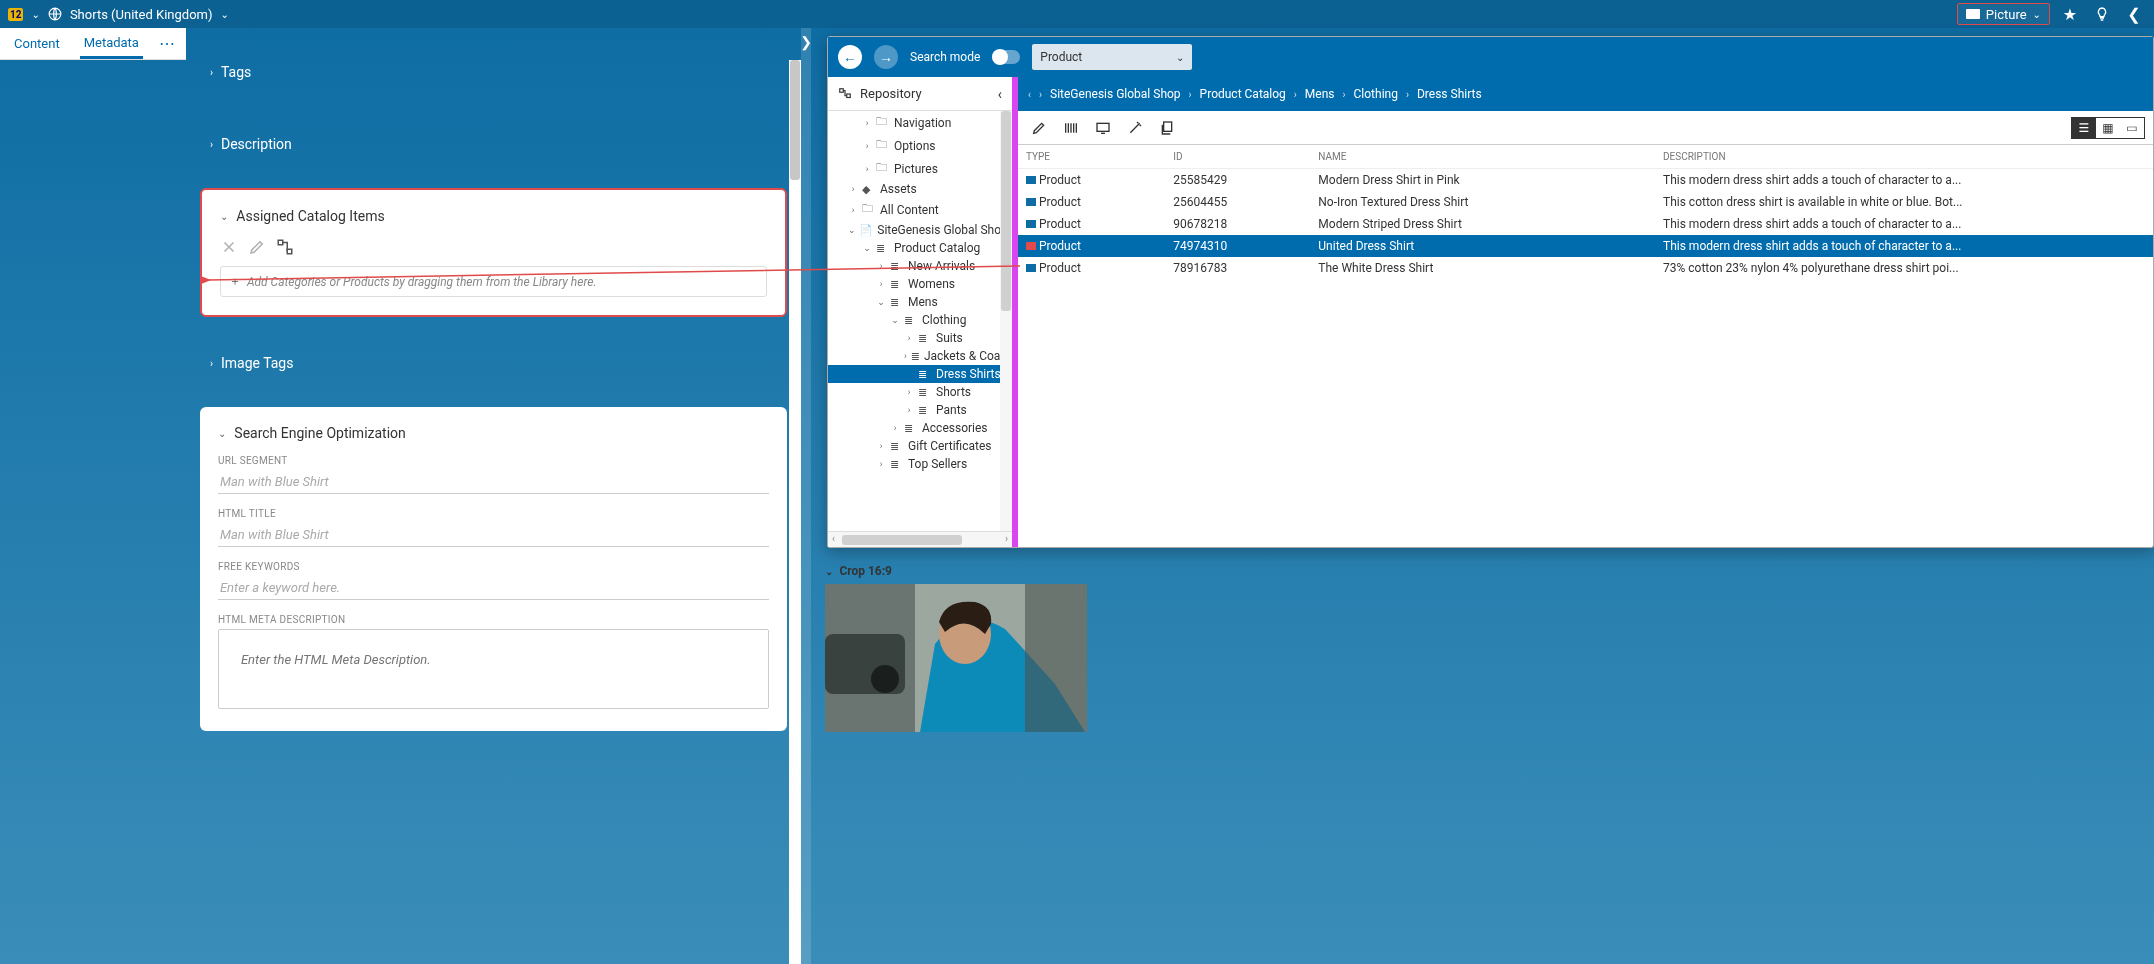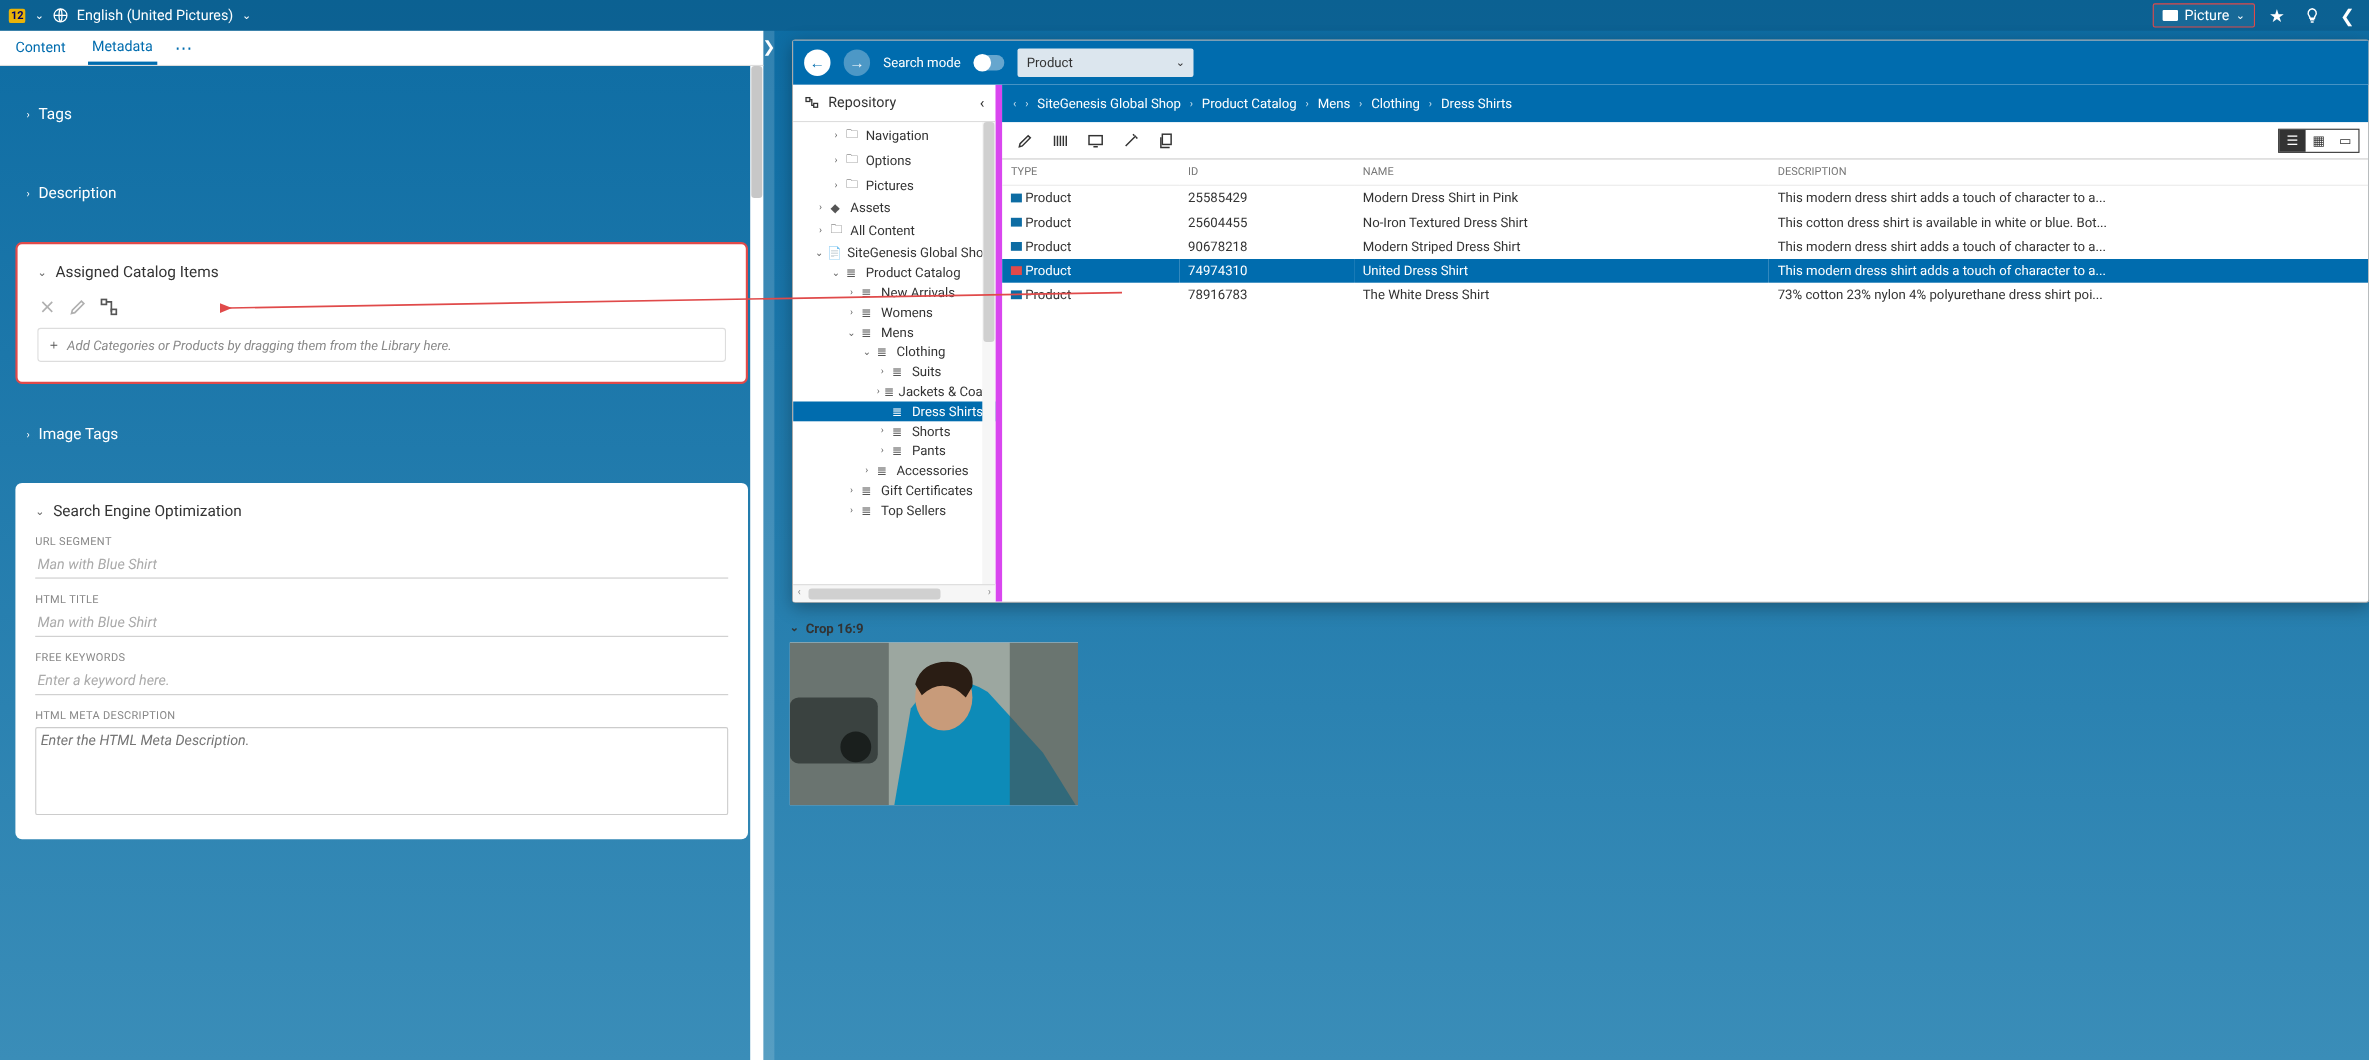--- a/index.html
+++ b/index.html
@@ -10,21 +10,21 @@
 .topbar-mid { margin-left: auto; display: flex; align-items: center; gap: 8px; }
 .logo-badge { background: #eab308; color: #006; font-size: 10px; font-weight: bold; padding: 1px 2px; border-radius: 2px; }
 .chev { font-size: 10px; cursor: pointer; }
 .globe-icon { width: 14px; height: 14px; }
 .lang { font-size: 13px; }
 .picture-btn { border: 1px solid #e04a4a; background: rgba(255,255,255,0.05); height: 22px; display: flex; align-items: center; gap: 6px; padding: 0 8px; border-radius: 2px; font-size: 13px; cursor: pointer; }
 .pic-icon { width: 14px; height: 10px; background: #fff; display: inline-block; border-radius: 1px; }
 .icon-btn { width: 24px; height: 24px; display: flex; align-items: center; justify-content: center; cursor: pointer; font-size: 16px; }
 
 .split { display: flex; height: calc(964px - 28px); }
-.left-pane { width: 694px; display: flex; flex-direction: column; }
+.left-pane { width: 801px; display: flex; flex-direction: row; }
 .divider { width: 10px; background: rgba(255,255,255,0.15); display: flex; align-items: flex-start; justify-content: center; padding-top: 6px; cursor: col-resize;}
 .right-pane { flex: 1; position: relative; }
 
 .tab-bar { background: #fff; height: 32px; display: flex; align-items: center; padding: 0 10px; gap: 16px; border-bottom: 1px solid #ddd; }
 .tab { font-size: 13px; color: #006cae; padding: 6px 4px; cursor: pointer; }
 .tab.active { border-bottom: 3px solid #006cae; color: #006cae; }
 .tab-more { cursor: pointer; color: #006cae; font-size: 16px; letter-spacing: 1px; }
 
 .scroll-area { overflow-y: auto; flex: 1; padding: 20px 14px; }
 .scrollbar-right { position: absolute; right:0; top:32px; bottom:0; width:12px; background:#fff;}
@@ -36,21 +36,21 @@
 .panel { background: #fff; border-radius: 6px; color: #333; padding: 18px; margin-bottom: 22px; }
 .panel.highlight { border: 2px solid #e04a4a; border-radius: 6px; }
 .panel-title { display: flex; align-items: center; gap: 8px; font-size: 14px; color: #333; margin-bottom: 14px; cursor: pointer;}
 .panel-toolbar { display: flex; gap: 10px; margin: 6px 0 10px;}
 .panel-toolbar .ticon { width: 18px; height: 18px; color: #b0b0b0; cursor: pointer; }
 .drag-hint { border: 1px solid #ddd; border-radius: 3px; padding: 6px 8px; font-size: 12px; color: #888; font-style: italic; display: flex; align-items: center; gap: 6px; position: relative;}
 
 .form-label { font-size: 10px; color: #888; letter-spacing: 0.3px; margin-top: 14px; margin-bottom: 4px; }
 .form-input { width: 100%; border: none; border-bottom: 1px solid #ccc; padding: 4px 2px; font-size: 13px; color: #333; font-style: italic; outline:none;}
 .form-input::placeholder { color: #aaa; font-style: italic; }
-.form-textarea { width: 100%; border: 1px solid #ccc; border-radius: 2px; padding: 4px; font-size: 13px; color: #aaa; font-style: italic; height: 80px; resize: none; outline:none;}
+.form-textarea { width: 100%; border: 1px solid #ccc; border-radius: 2px; padding: 22px; font-size: 13px; color: #aaa; font-style: italic; height: 80px; resize: none; outline:none;}
 
 
 .library { position: absolute; left: 16px; top: 8px; right: 0; height: 512px; background: #fff; border: 1px solid #aaa; border-radius: 3px; box-shadow: 0 4px 16px rgba(0,0,0,0.3); color: #333; display: flex; flex-direction: column; }
 .lib-titlebar { background: #006cae; color: #fff; height: 44px; display: flex; align-items: center; padding: 0 14px; justify-content: space-between; font-size: 15px; }
 .lib-close { font-size: 18px; cursor: pointer; }
 .lib-toolbar { background: #006cae; height: 40px; display: flex; align-items: center; padding: 0 10px; gap: 12px; }
 .circle-btn { width: 24px; height: 24px; border-radius: 50%; background: rgba(255,255,255,0.3); display: flex; align-items: center; justify-content: center; font-size: 14px; cursor: pointer; color:#fff;}
 .circle-btn.active { background: #fff; color: #006cae; }
 .search-mode-label { font-size: 12px; color: #fff; }
 .toggle { width: 28px; height: 14px; background: rgba(255,255,255,0.4); border-radius: 8px; position: relative; cursor: pointer; }
@@ -108,21 +108,21 @@
 <body>
 
 <div class="topbar">
   <div class="topbar-left">
     <span class="logo-badge">12</span>
     <span class="chev">⌄</span>
     <svg class="globe-icon" viewBox="0 0 24 24" fill="none" stroke="#fff" stroke-width="2">
         <circle cx="12" cy="12" r="10"></circle>
         <path d="M2 12h20M12 2c3 3 3 17 0 20M12 2c-3 3-3 17 0 20"></path>
       </svg>
-    <span class="lang">English (United Pictures)</span>
+    <span class="lang">Shorts (United Kingdom)</span>
     <span class="chev">⌄</span>
   </div>
   <div class="topbar-mid">
     <div class="picture-btn">
       <span class="pic-icon"></span>
       <span>Picture</span>
       <span class="chev">⌄</span>
     </div>
     <div class="icon-btn">★</div>
     <div class="icon-btn">

